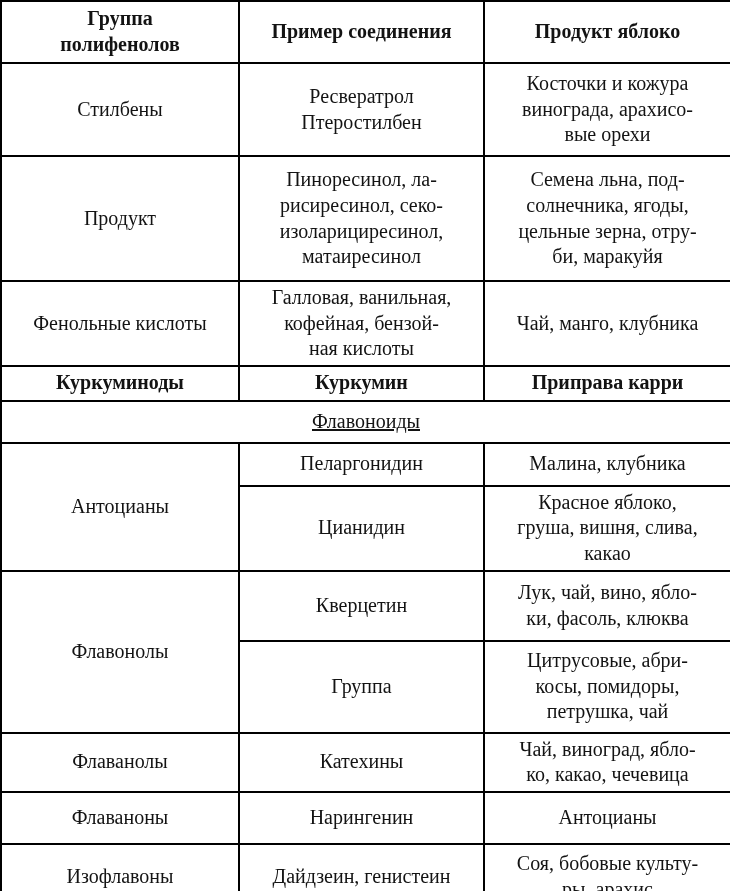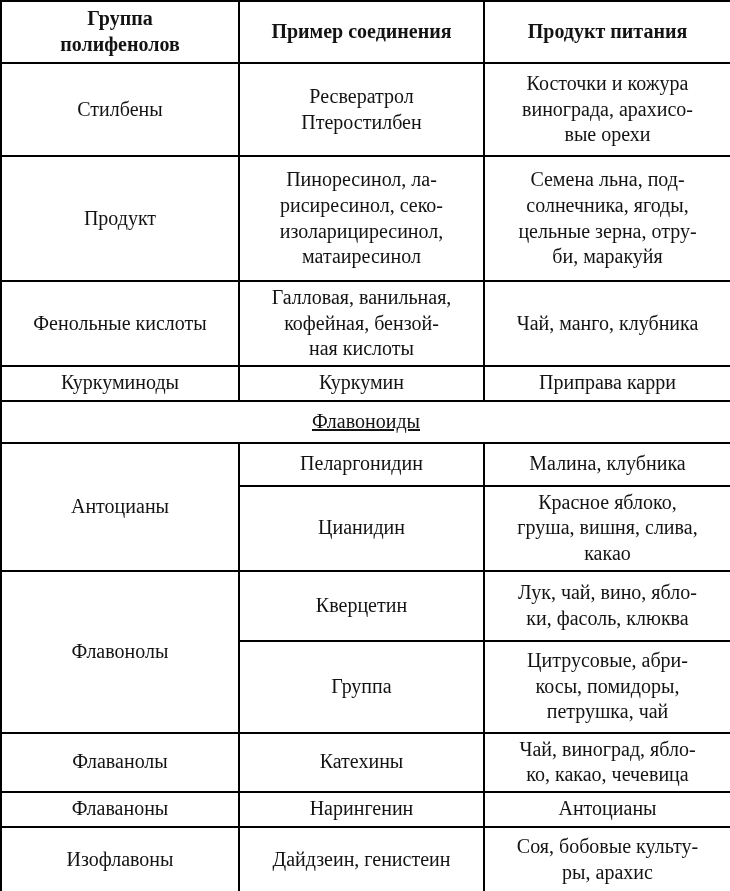--- a/index.html
+++ b/index.html
@@ -20,46 +20,46 @@
     font-size:20px;
     line-height:1.28;
     overflow:hidden;
     box-sizing:border-box;
   }
   table.poly th{font-weight:bold;}
   tr.r-header{height:62px;font-family:Liberation Serif, serif;}
   tr.r-stilbenes{height:93px;}
   tr.r-lignans{height:125px;}
   tr.r-phenolic{height:83px;}
-  tr.r-curcumin{height:35px;}
+  tr.r-curcumin{height:35px;font-weight:bold;}
   tr.r-flavsec{height:42px;text-decoration:underline;}
   tr.r-anth1{height:43px;}
   tr.r-anth2{height:82px;}
   tr.r-flavonol1{height:70px;}
   tr.r-flavonol2{height:92px;}
   tr.r-flavanols{height:54px;}
-  tr.r-flavanones{height:35px;}
+  tr.r-flavanones{height:52px;}
   tr.r-isoflav{height:66px;}
 </style>
 </head>
 <body>
 
 <div class="page">
   <table class="poly">
     <colgroup>
       <col style="width:238px">
       <col style="width:245px">
       <col style="width:247px">
     </colgroup>
     <thead>
       <tr class="r-header">
         <th>Группа
 полифенолов</th>
         <th>Пример соединения</th>
-        <th>Продукт питания</th>
+        <th>Продукт яблоко</th>
       </tr>
     </thead>
     <tbody>
       <tr class="r-stilbenes">
         <td>Стилбены</td>
         <td>Ресвератрол
 Птеростилбен</td>
         <td>Косточки и кожура
 винограда, арахисо-
 вые орехи</td>

